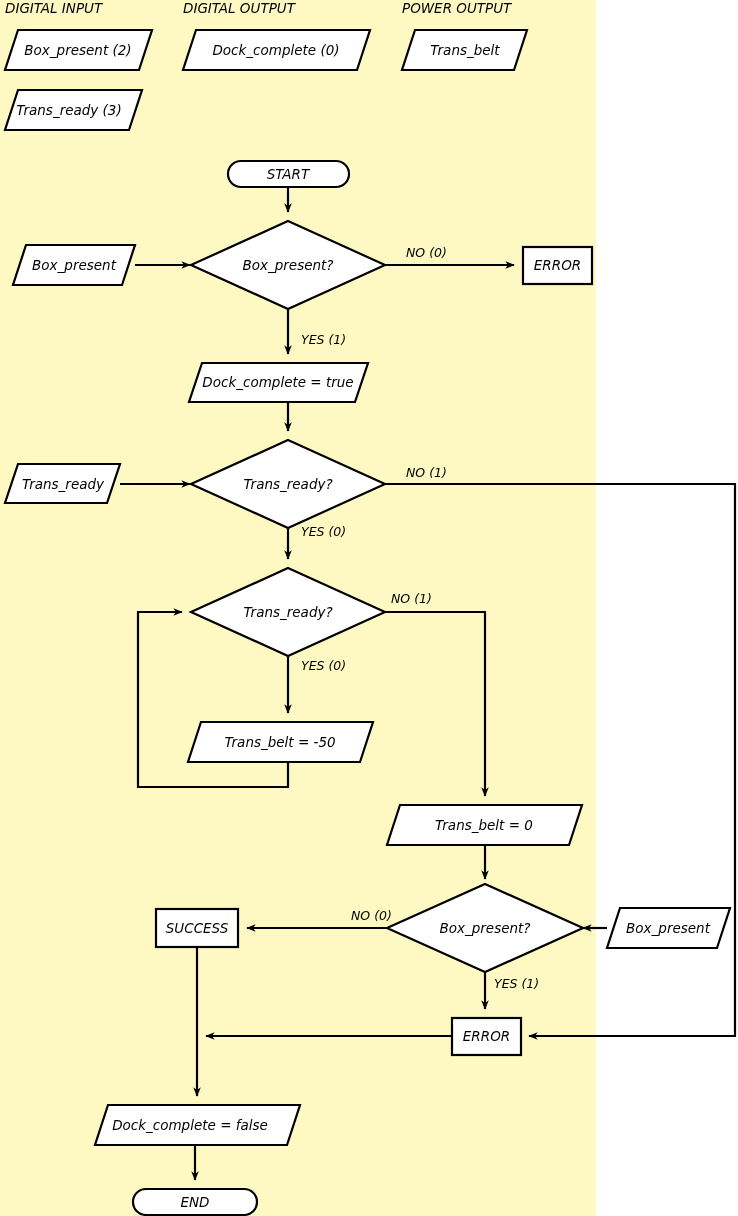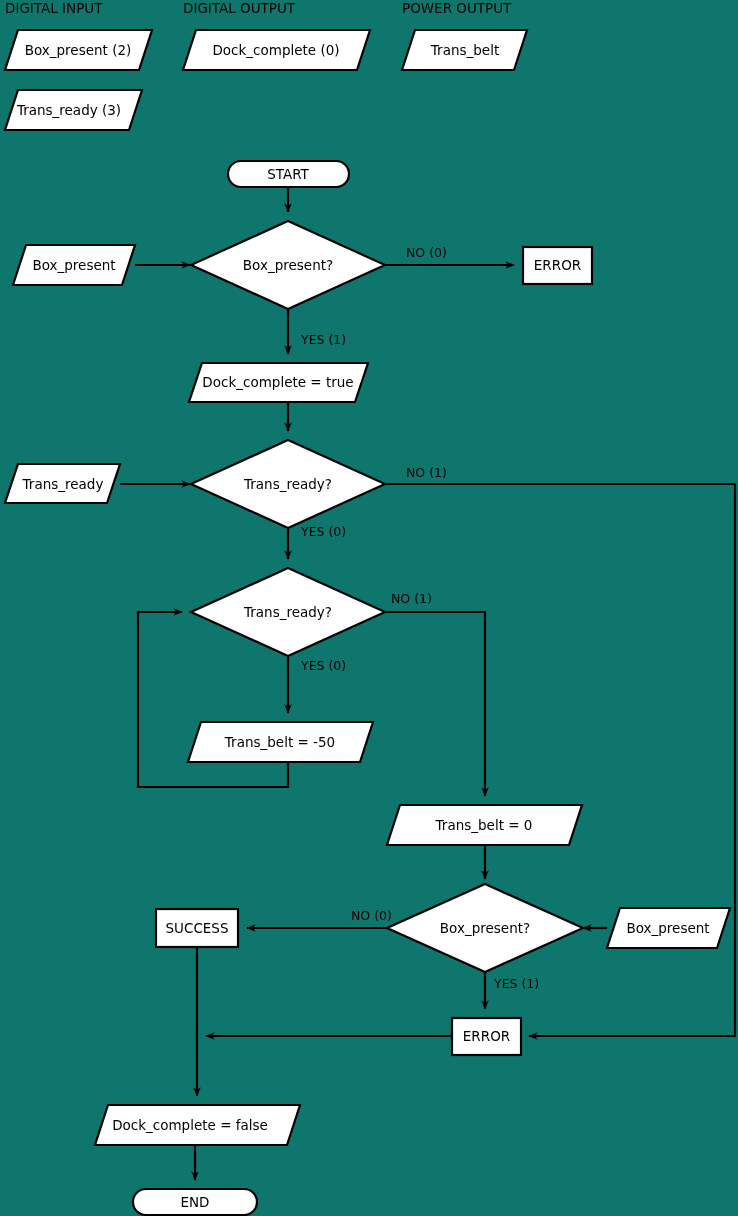--- a/index.html
+++ b/index.html
@@ -1,18 +1,18 @@
 <!DOCTYPE html>
 <html><head>
 <meta charset="utf-8">
 <style>
   html,body{margin:0;padding:0;background:#ffffff;}
   body{width:738px;height:1216px;overflow:hidden;
        font-family:"DejaVu Sans","Liberation Sans",sans-serif;}
-  #stage{position:relative;width:738px;height:1216px;background:#0f766e;}
+  #stage{position:relative;width:596px;height:1216px;background:#fef9c3;font-style:italic;}
   svg{display:block;}
   .shape{fill:#ffffff;stroke:#000000;stroke-width:2.2;stroke-linejoin:miter;}
   .edge{stroke:#000000;stroke-width:2.2;fill:none;stroke-linecap:butt;}
   .lbl{font-family:"DejaVu Sans","Liberation Sans",sans-serif;font-size:13px;fill:#000;}
   .lbl-node{font-size:13.5px;}
   .lbl-edge{font-size:12.5px;}
   .lbl-head{font-size:13.5px;}
   .ctr{text-anchor:middle;}
   .lft{text-anchor:start;}
 </style>

